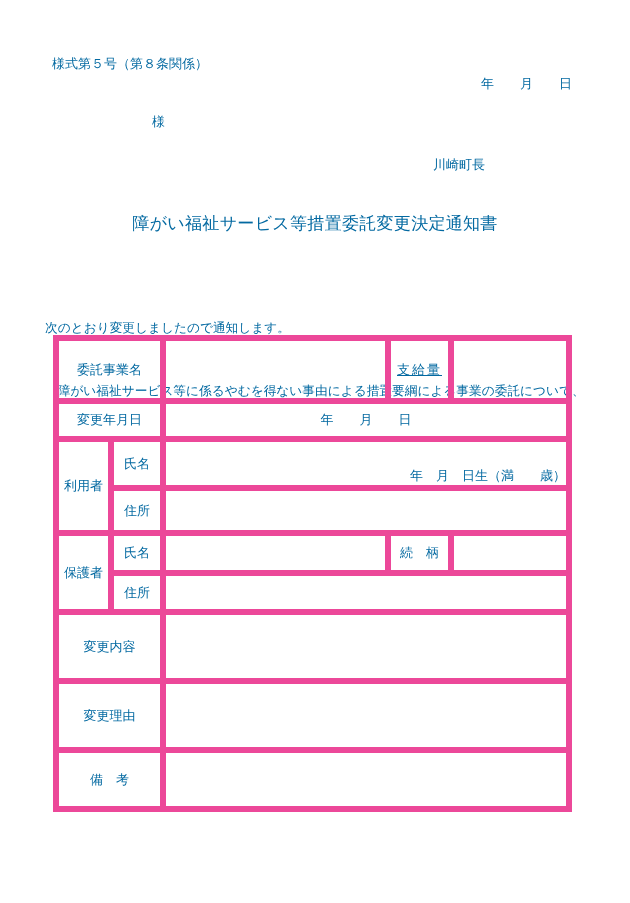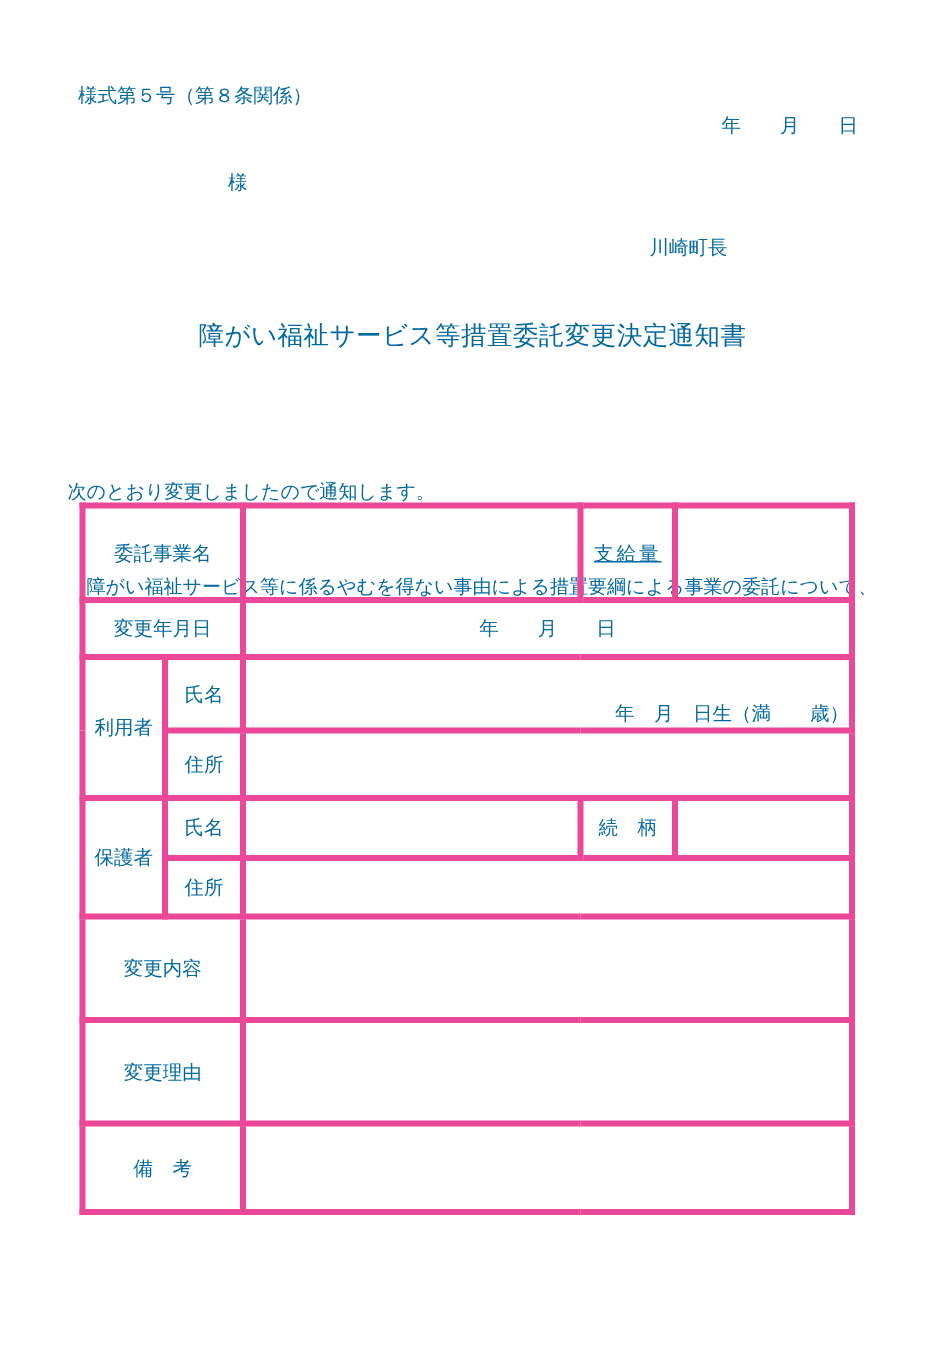--- a/index.html
+++ b/index.html
@@ -34,21 +34,21 @@
   }
   table.form {
     position: absolute;
     left: 53px; top: 335px;
     width: 513px;
     border-collapse: collapse;
     table-layout: fixed;
     font-size: 13px;
   }
   table.form td {
-    border: 4px solid #ec4899;
+    border: 6px solid #ec4899;
     padding: 0;
     overflow: hidden;
   }
   td.lab {
     text-align: center;
     vertical-align: middle;
     white-space: pre;
   }
   td.supply-lab { letter-spacing: 2px; text-decoration: underline; }
   td.center-val { text-align: center; vertical-align: middle; white-space: pre; }

